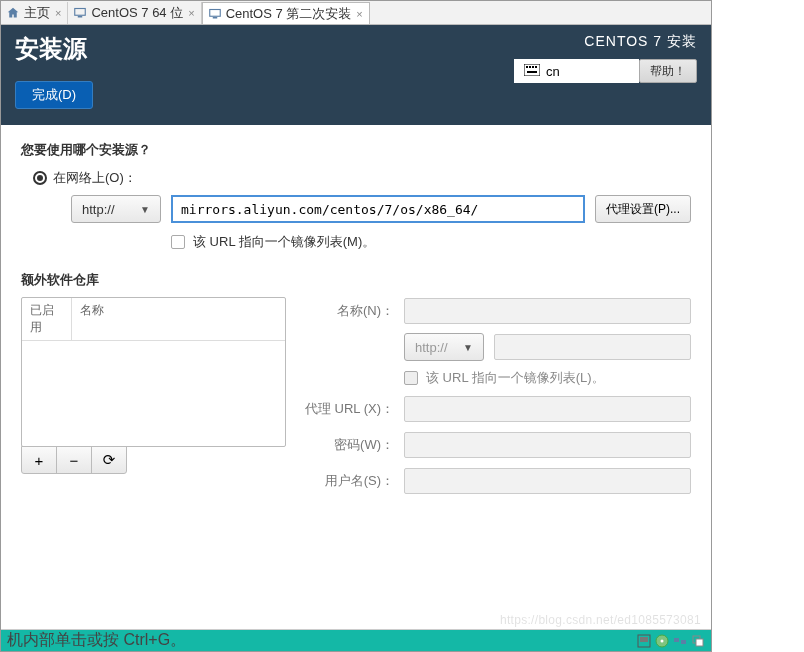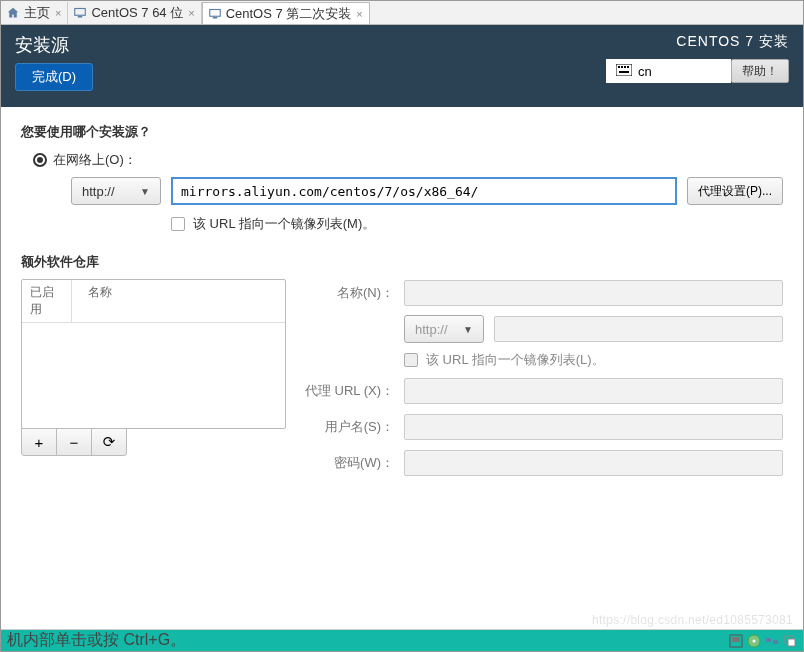--- a/index.html
+++ b/index.html
@@ -1,29 +1,29 @@
 <!DOCTYPE html>
 <html><head>
 <meta charset="utf-8">
 <style>
   * { box-sizing: border-box; }
   html, body { margin:0; padding:0; font-family: "Segoe UI", "Microsoft YaHei", sans-serif; font-size:13px; color:#333; background:#fff; }
-  .window { width:804px; height:652px; border:1px solid #999; position:relative; overflow:hidden; display:flex; flex-direction:column; }
+  .window { width:712px; height:652px; border:1px solid #999; position:relative; overflow:hidden; display:flex; flex-direction:column; }
 
   
   .top-tabs { height:24px; background:#f2f2f2; display:flex; align-items:flex-end; border-bottom:1px solid #bbb; }
   .tab { height:22px; display:flex; align-items:center; padding:0 6px; border-right:1px solid #ccc; cursor:pointer; gap:5px; }
   .tab.active { background:#fff; border-top:1px solid #bbb; border-left:1px solid #bbb; border-right:1px solid #bbb; }
   .tab .tab-icon { width:12px; height:12px; display:inline-block; }
   .tab .close { color:#888; font-size:11px; cursor:pointer; }
   .home-tab-icon svg { display:block; }
 
   
   .header { background:#2b4154; color:#fff; padding:8px 14px 16px; display:flex; justify-content:space-between; }
-  .header-left h1 { font-size:18px; font-weight:normal; margin:0 0 6px; }
+  .header-left h1 { font-size:24px; font-weight:bold; margin:0 0 16px; }
   .btn-done { background:#095fb3; color:#fff; border:1px solid #347dc1; padding:4px 16px; border-radius:3px; cursor:pointer; font-size:13px; }
   .header-right { text-align:right; }
   .header-title-right { font-size:14px; letter-spacing:1px; margin-bottom:8px; }
   .hr-row { display:flex; gap:0; justify-content:flex-end; }
   .kb-ind { background:#fff; color:#000; height:24px; padding:0 10px; display:flex; align-items:center; width:125px; }
   .kb-ind .kb-icon { margin-right:6px; }
   .btn-help { background:linear-gradient(#e9e9e9,#d6d6d6); border:1px solid #aaa; color:#333; height:24px; padding:0 10px; cursor:pointer; border-radius:2px; font-size:12px;}
 
   
   .content { flex:1; padding:16px 20px; overflow:auto; }
@@ -40,21 +40,21 @@
   .checkrow { display:flex; align-items:center; gap:8px; margin-left:150px; margin-top:6px; margin-bottom:20px; }
   .checkbox { width:14px; height:14px; border:1px solid #aaa; border-radius:2px; display:inline-block; }
 
   .section-h { font-weight:bold; margin-bottom:8px; }
   .repos-layout { display:flex; gap:18px; }
   .repo-left { width:265px; }
   .repo-list { height:150px; border:1px solid #bbb; border-radius:2px; background:#fff; }
   .repo-list-header { display:flex; border-bottom:1px solid #ddd; }
   .repo-list-header div { padding:4px 8px; font-size:12px; color:#666; border-right:1px solid #ddd; }
   .repo-list-header div:first-child { width:50px; }
-  .repo-list-header div:last-child { flex:1; border-right:none;margin-left:8px; }
+  .repo-list-header div:last-child { flex:1; border-right:none; }
   .repo-list-body { height:calc(100% - 24px); }
   .repo-tools { display:flex; margin-top:-1px; }
   .repo-tools button { width:36px; height:28px; background:linear-gradient(#fafafa,#e8e8e8); border:1px solid #bbb; border-radius:0; cursor:pointer; display:flex; align-items:center; justify-content:center; font-size:15px; }
   .repo-tools button + button { margin-left:-1px; }
   .repo-tools button:first-child { border-top-left-radius:0; border-bottom-left-radius:3px; }
   .repo-tools button:last-child  { border-bottom-right-radius:3px; }
 
   .repo-right { flex:1; }
   .form-row { display:flex; align-items:center; gap:10px; height:28px; margin-bottom:8px;justify-content:space-between; }
   .form-row label { width:90px; color:#777; text-align:right; }
@@ -187,25 +187,25 @@
         </div>
         <div class="checkrow2">
           <span class="checkbox" style="background:#eee"></span>
           <span>该 URL 指向一个镜像列表(L)。</span>
         </div>
         <div class="form-row">
           <label>代理 URL (X)：</label>
           <div class="field"></div>
         </div>
         <div class="form-row">
+          <label>密码(W)：</label>
+          <div class="field"></div>
+        </div>
+        <div class="form-row">
           <label>用户名(S)：</label>
-          <div class="field"></div>
-        </div>
-        <div class="form-row">
-          <label>密码(W)：</label>
           <div class="field"></div>
         </div>
       </div>
     </div>
   </div>
 
   <div class="watermark">https://blog.csdn.net/ed1085573081</div>
 
   <div class="bottombar">
     <span>机内部单击或按 Ctrl+G。</span>

